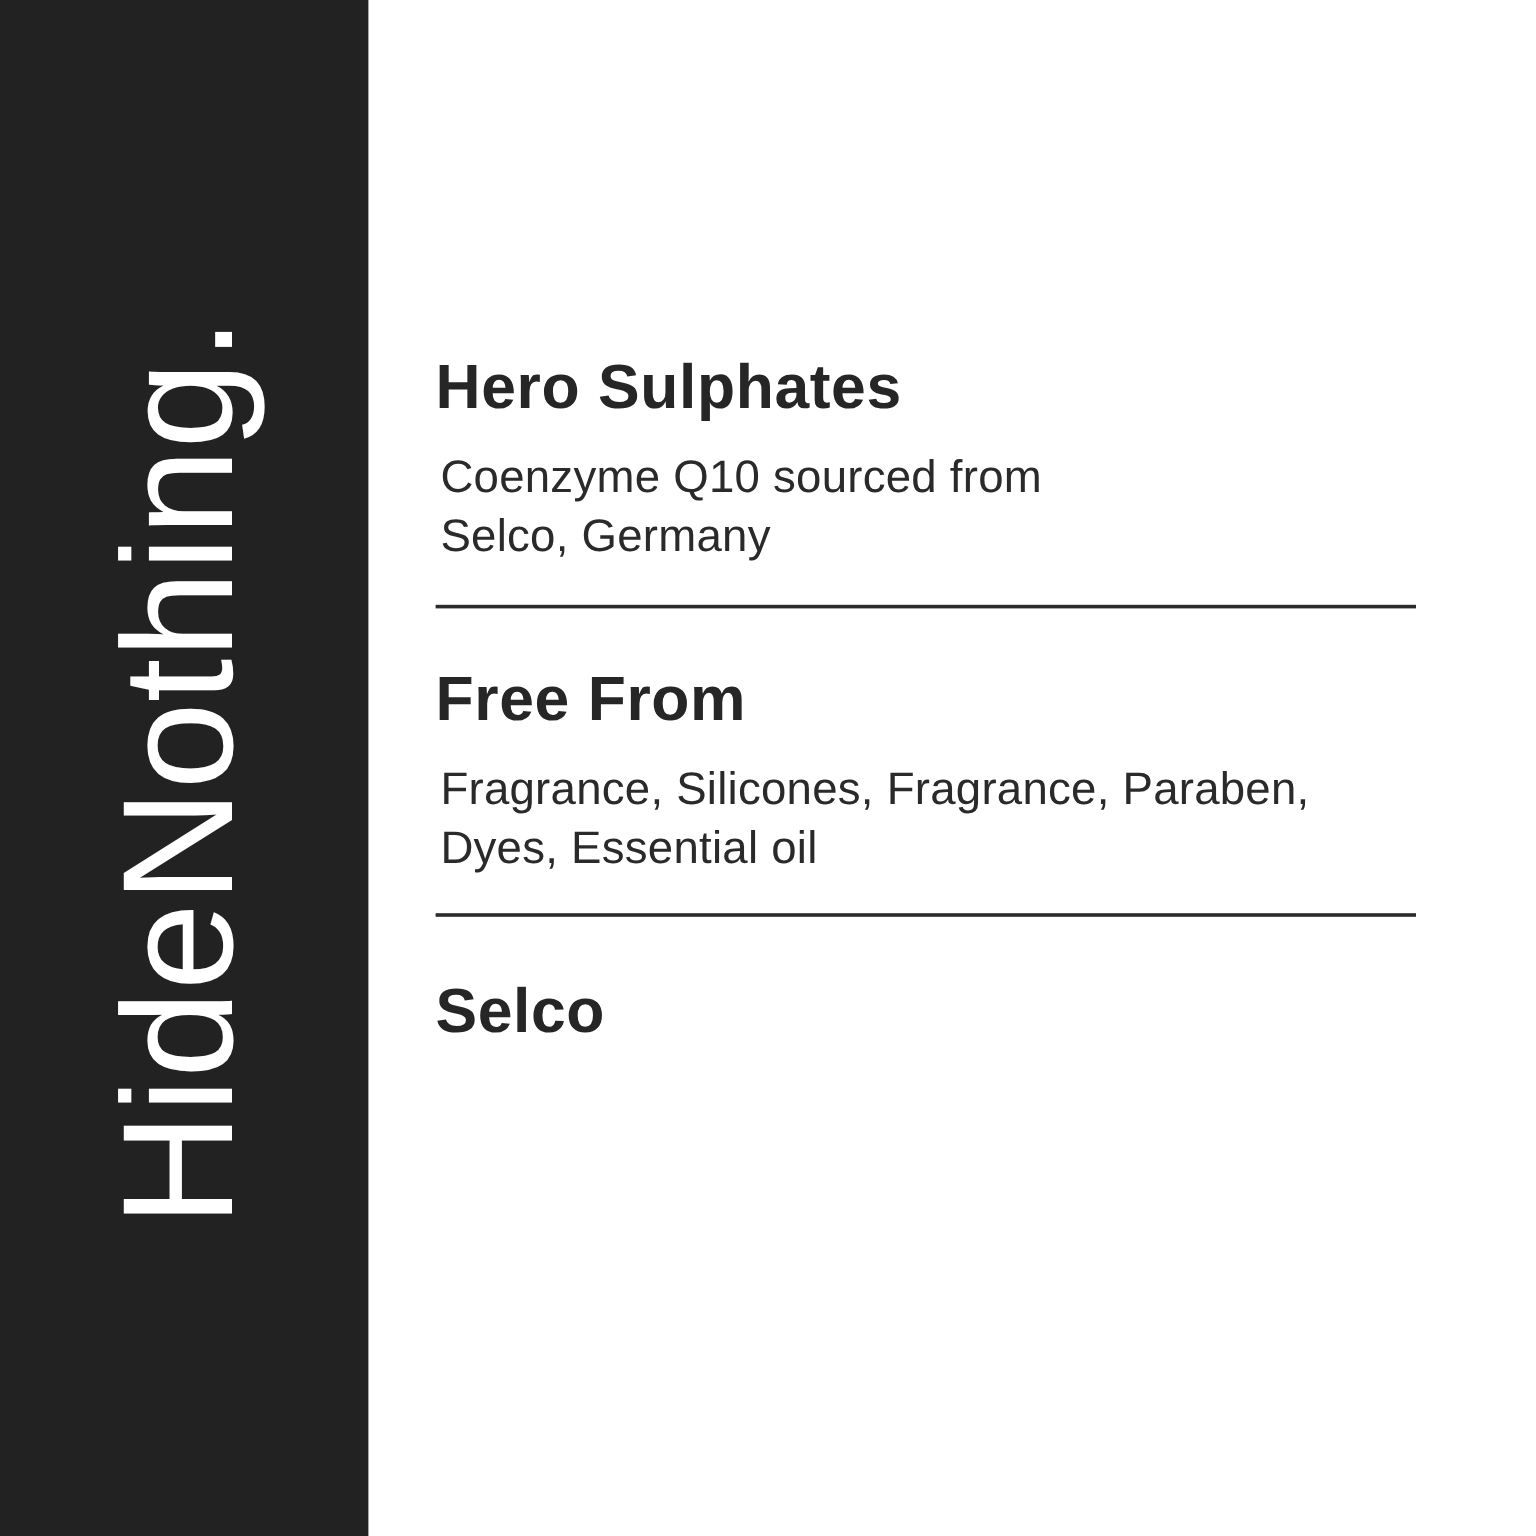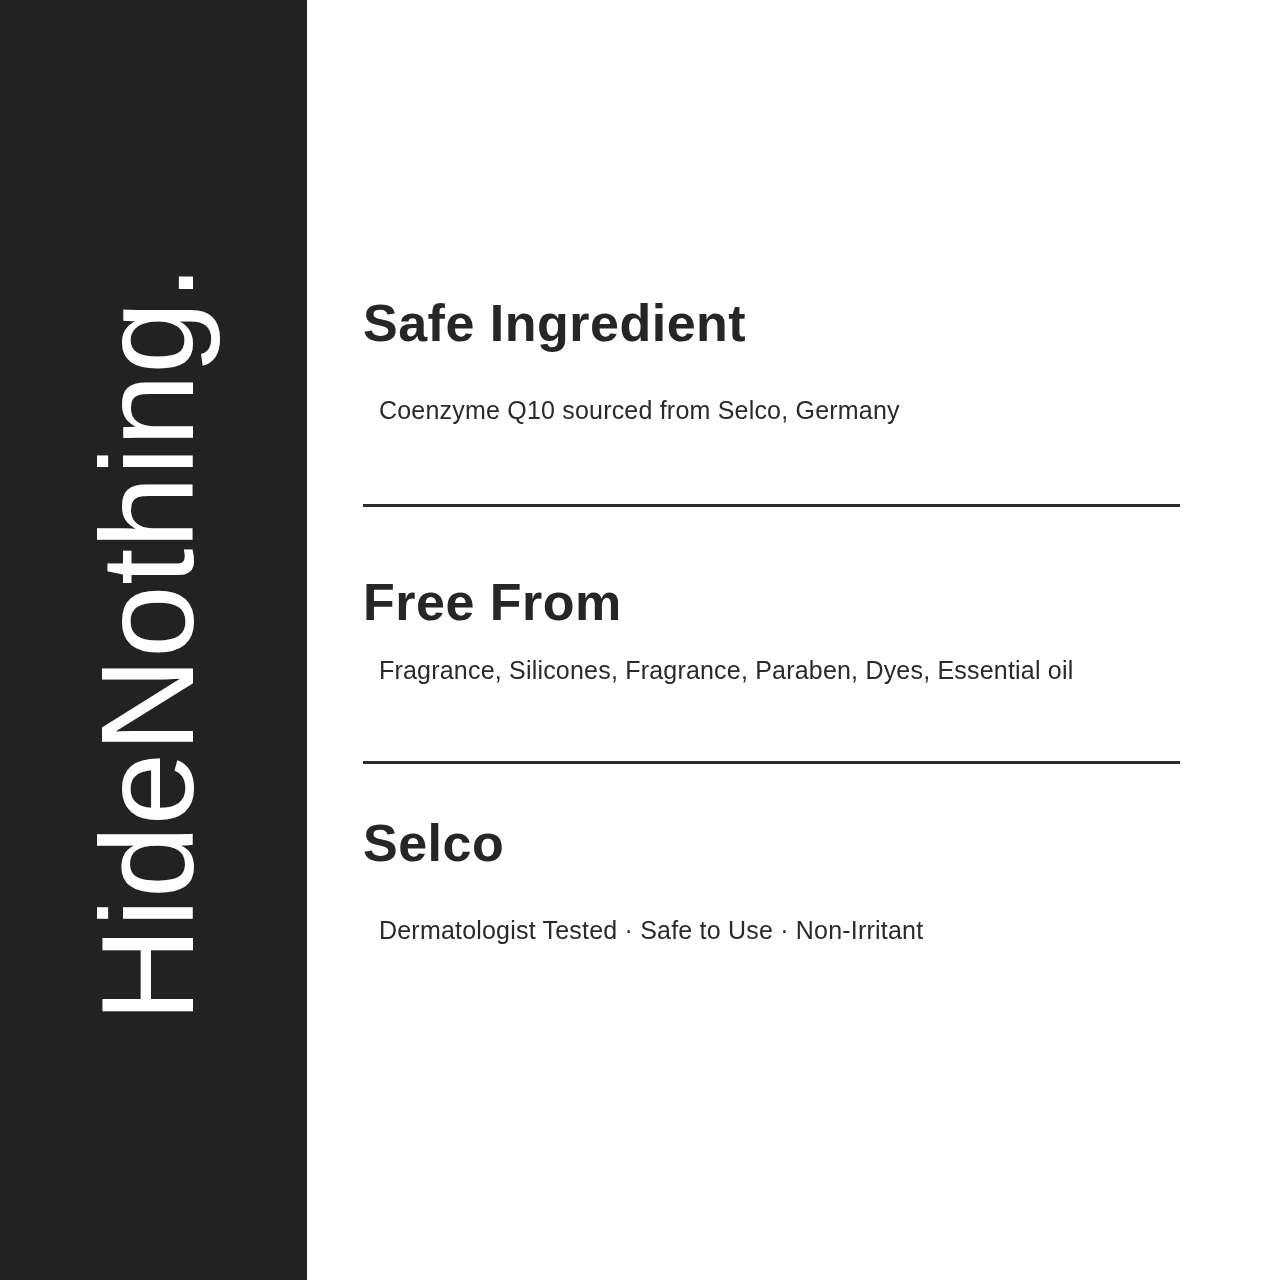--- a/index.html
+++ b/index.html
@@ -53,62 +53,61 @@
     font-size: 52px;
     font-weight: 700;
     line-height: 1;
     letter-spacing: 0.5px;
     color: var(--heading-text, #262626);
     white-space: nowrap;
   }
   .body {
     position: absolute;
     left: 0;
-    margin: 16px;
-    font-size: 25px;
+    margin: 4px;
+    font-size: 38px;
     font-weight: 400;
     line-height: 49px;
     letter-spacing: 0.2px;
     color: var(--body-text, #2a2a2a);
   }
   .divider {
     position: absolute;
     left: 0;
     width: 817px;
     height: 3px;
     background: var(--divider, #2b2b2b);
   }
   .h-hero   { top: 297px; }
   .b-hero   { top: 370px; max-width: 560px; }
   .d-1      { top: 504px; }
-  .h-free   { top: 576px; }
+  .h-free   { top: 557px; }
   .b-free   { top: 630px; max-width: 780px; }
   .d-2      { top: 761px; }
   .h-tested { top: 817px; }
   .b-tested { top: 890px; max-width: 700px; }
 </style>
 </head>
 <body>
 
 <div class="canvas">
 
   <div class="sidebar">
     <div class="logo">HideNothing.</div>
   </div>
 
   <div class="content">
 
-    <h2 class="heading h-hero">Safe Ingredient</h2>
+    <h2 class="heading h-hero">Hero Sulphates</h2>
     <p class="body b-hero">Coenzyme Q10 sourced from Selco, Germany</p>
 
     <div class="divider d-1"></div>
 
     <h2 class="heading h-free">Free From</h2>
     <p class="body b-free">Fragrance, Silicones, Fragrance, Paraben, Dyes, Essential oil</p>
 
     <div class="divider d-2"></div>
 
     <h2 class="heading h-tested">Selco</h2>
-    <p class="body b-tested">Dermatologist Tested · Safe to Use · Non-Irritant</p>
 
   </div>
 
 </div>
 
 </body></html>

